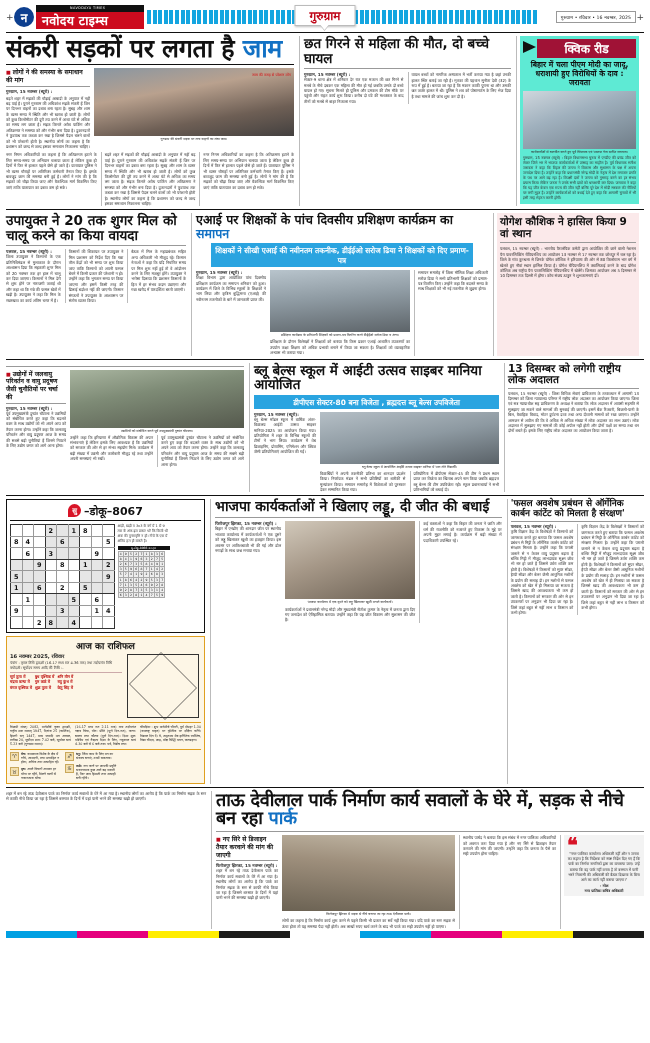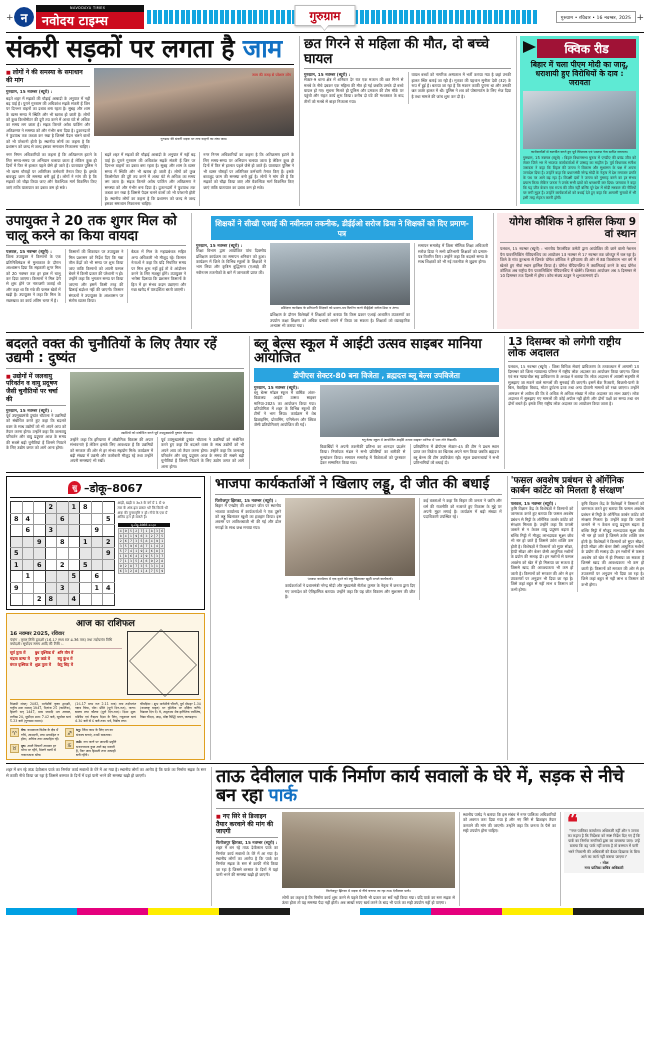--- a/index.html
+++ b/index.html
@@ -293,51 +293,53 @@
           <div class="byline">पलवल, 15 नवम्बर (ब्यूरो) :</div>
           <div class="body">जिला उपायुक्त ने किसानों के एक प्रतिनिधिमंडल से मुलाकात के दौरान आश्वासन दिया कि सहकारी शुगर मिल को 20 नवम्बर तक हर हाल में चालू कर दिया जाएगा। किसानों ने मिल देरी से शुरू होने पर नाराजगी जताई थी और कहा था कि गन्ने की फसल खेतों में खड़ी है। उपायुक्त ने कहा कि मिल के रखरखाव का कार्य अंतिम चरण में है।</div>
         </div>
         <div class="col body vrule" style="padding-left:3px">किसानों की शिकायत पर उपायुक्त ने मिल प्रशासन को निर्देश दिए कि गन्ना तौल केंद्रों को भी समय पर शुरू किया जाए ताकि किसानों को अपनी फसल बेचने में किसी प्रकार की परेशानी न हो। उन्होंने कहा कि भुगतान समय पर किया जाएगा और इसमें किसी तरह की ढिलाई बर्दाश्त नहीं की जाएगी। किसान संगठनों ने उपायुक्त के आश्वासन पर संतोष व्यक्त किया।</div>
         <div class="col body vrule" style="padding-left:3px">बैठक में मिल के महाप्रबंधक सहित अन्य अधिकारी भी मौजूद रहे। किसान नेताओं ने कहा कि यदि निर्धारित समय पर मिल शुरू नहीं हुई तो वे आंदोलन करने के लिए मजबूर होंगे। उपायुक्त ने भरोसा दिलाया कि प्रशासन किसानों के हित में हर संभव कदम उठाएगा और गन्ना खरीद में पारदर्शिता बरती जाएगी।</div>
       </div>
     </div>
 
     <div style="width:297px;" class="vrule">
       <div style="padding-left:4px">
+        <div class="hl2" style="font-size:12.5px">
+          <span>एआई पर शिक्षकों के पांच दिवसीय प्रशिक्षण कार्यक्रम का </span><span class="blue">समापन</span>
+        </div>
         <div class="subbar" style="margin:3px 15px">शिक्षकों ने सीखी एआई की नवीनतम तकनीक, डीईईओ सरोज ढिया ने शिक्षकों को दिए प्रमाण-पत्र</div>
         <div class="cols3">
           <div class="col">
             <div class="byline">गुरुग्राम, 15 नवम्बर (ब्यूरो) :</div>
             <div class="body">शिक्षा विभाग द्वारा आयोजित पांच दिवसीय प्रशिक्षण कार्यक्रम का समापन शनिवार को हुआ। कार्यक्रम में जिले के विभिन्न स्कूलों के शिक्षकों ने भाग लिया और कृत्रिम बुद्धिमत्ता (एआई) की नवीनतम तकनीकों के बारे में जानकारी प्राप्त की।</div>
           </div>
           <div class="col" style="flex:2 1 0">
             <div class="photo p3" style="height:62px"></div>
             <div class="caption">प्रशिक्षण कार्यक्रम के प्रतिभागी शिक्षकों को प्रमाण-पत्र वितरित करते डीईईओ सरोज ढिया व अन्य।</div>
             <div class="body" style="margin-top:2px">प्रशिक्षण के दौरान विशेषज्ञों ने शिक्षकों को बताया कि किस प्रकार एआई आधारित उपकरणों का उपयोग कक्षा शिक्षण को अधिक प्रभावी बनाने में किया जा सकता है। शिक्षकों को व्यावहारिक अभ्यास भी कराया गया।</div>
           </div>
           <div class="col body vrule" style="padding-left:3px">समापन समारोह में जिला मौलिक शिक्षा अधिकारी सरोज ढिया ने सभी प्रतिभागी शिक्षकों को प्रमाण-पत्र वितरित किए। उन्होंने कहा कि बदलते समय के साथ शिक्षकों को भी नई तकनीक से जुड़ना होगा।</div>
         </div>
       </div>
     </div>
 
     <div style="width:146px;" class="vrule">
       <div class="pink-band" style="margin-left:3px;height:100%">
-        <div class="hl3" style="text-align:right">योगेश कौशिक ने हासिल किया 9 वां स्थान</div>
+        <div class="hl3" style="text-align:left">योगेश कौशिक ने हासिल किया 9 वां स्थान</div>
         <div class="rule thin" style="margin:3px 0"></div>
         <div class="body">पलवल, 15 नवम्बर (ब्यूरो) : भारतीय पैरालंपिक कमेटी द्वारा आयोजित की जाने वाली नेशनल पैरा पावरलिफ्टिंग चैंपियनशिप का आयोजन 13 नवम्बर से 17 नवम्बर तक जोधपुर में चल रहा है। जिले के गांव कुरथला से जिनके योगेश कौशिक ने हरियाणा की ओर से 80 किलोग्राम भार वर्ग में खेलते हुए नौवां स्थान हासिल किया है। योगेश चैंपियनशिप में क्वालिफाई करने के बाद योगेश कौशिक अब राष्ट्रीय पैरा पावरलिफ्टिंग चैंपियनशिप में खेलेंगे। जिसका आयोजन अब 5 दिसम्बर से 10 दिसम्बर तक दिल्ली में होगा। कोच संजय ठाकुर ने शुभकामनाएं दीं।</div>
       </div>
     </div>
   </div>
 
   <div class="rule" style="border-top-width:1.2px;margin:3px 0"></div>
 
   <div style="display:flex; gap:5px;">
 
     <div style="width:238px;">
-      <div class="hl2">बदलते वक्त की चुनौतियों के लिए तैयार रहें उद्यमी : दुष्यंत</div>
       <div class="rule thin" style="margin:3px 0"></div>
       <div style="display:flex;gap:4px">
         <div style="width:60px">
           <div class="bullet-head">उद्योगों में जलवायु परिवर्तन व वायु प्रदूषण जैसी चुनौतियों पर चर्चा की</div>
           <div class="rule thin" style="margin:2px 0"></div>
           <div class="byline">गुरुग्राम, 15 नवम्बर (ब्यूरो) :</div>
           <div class="body">पूर्व उपमुख्यमंत्री दुष्यंत चौटाला ने उद्यमियों को संबोधित करते हुए कहा कि बदलते वक्त के साथ उद्योगों को भी अपने आप को तैयार करना होगा। उन्होंने कहा कि जलवायु परिवर्तन और वायु प्रदूषण आज के समय की सबसे बड़ी चुनौतियां हैं जिनसे निपटने के लिए उद्योग जगत को आगे आना होगा।</div>
         </div>
         <div style="flex:1 1 0">
           <div class="photo p4" style="height:58px"></div>

